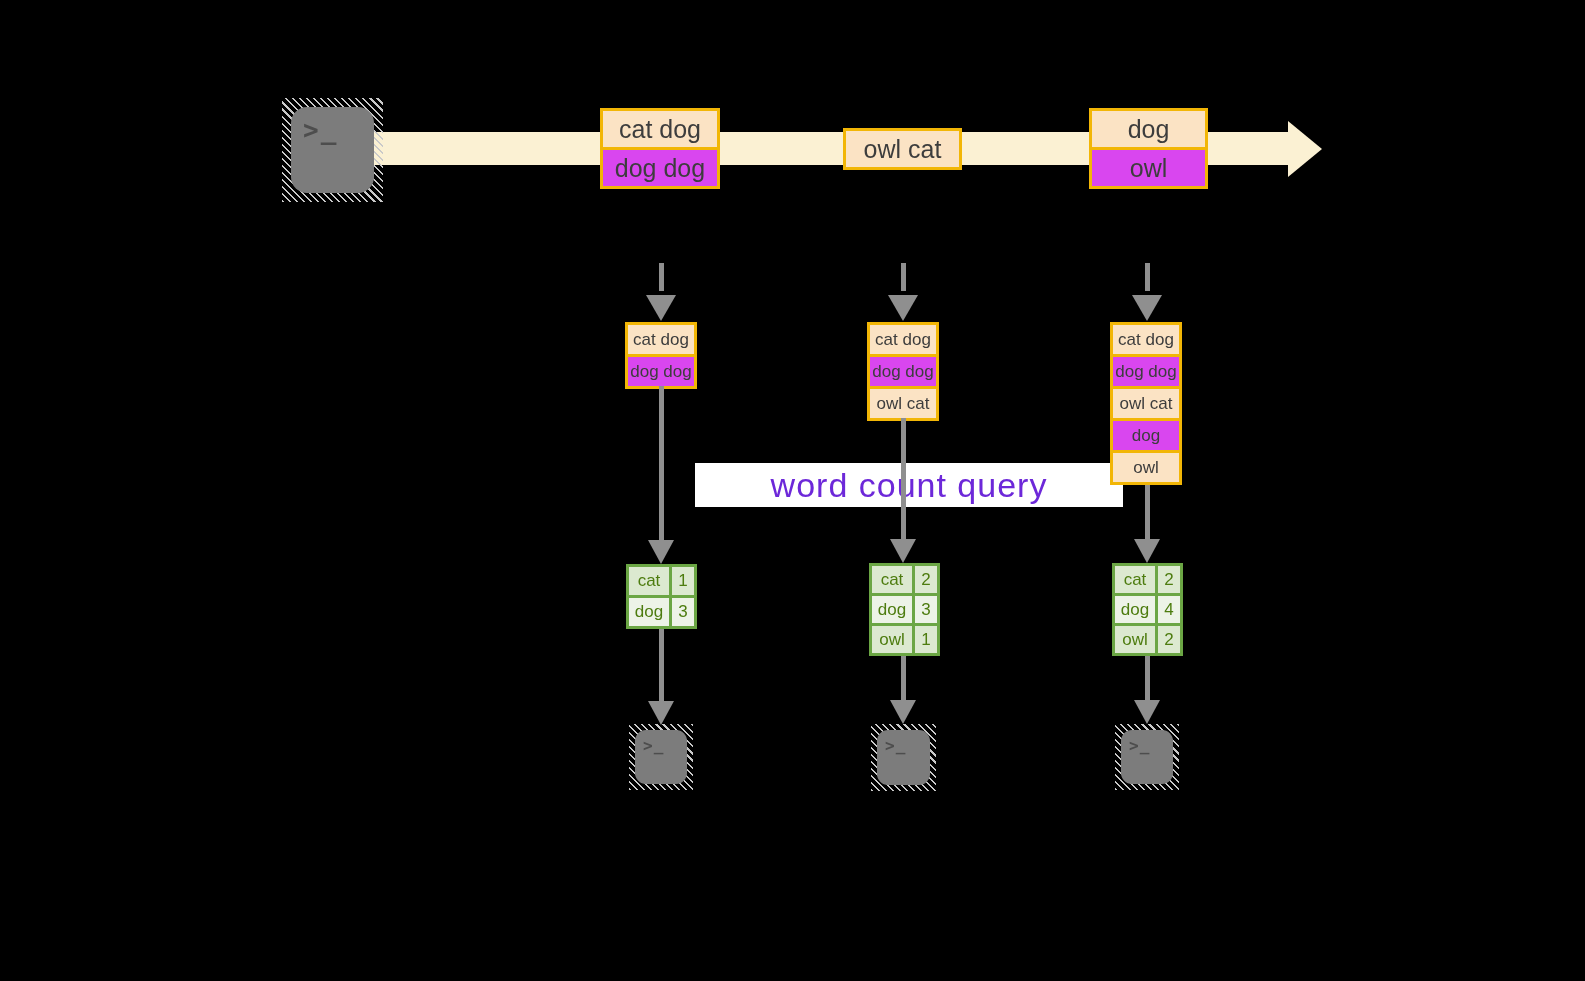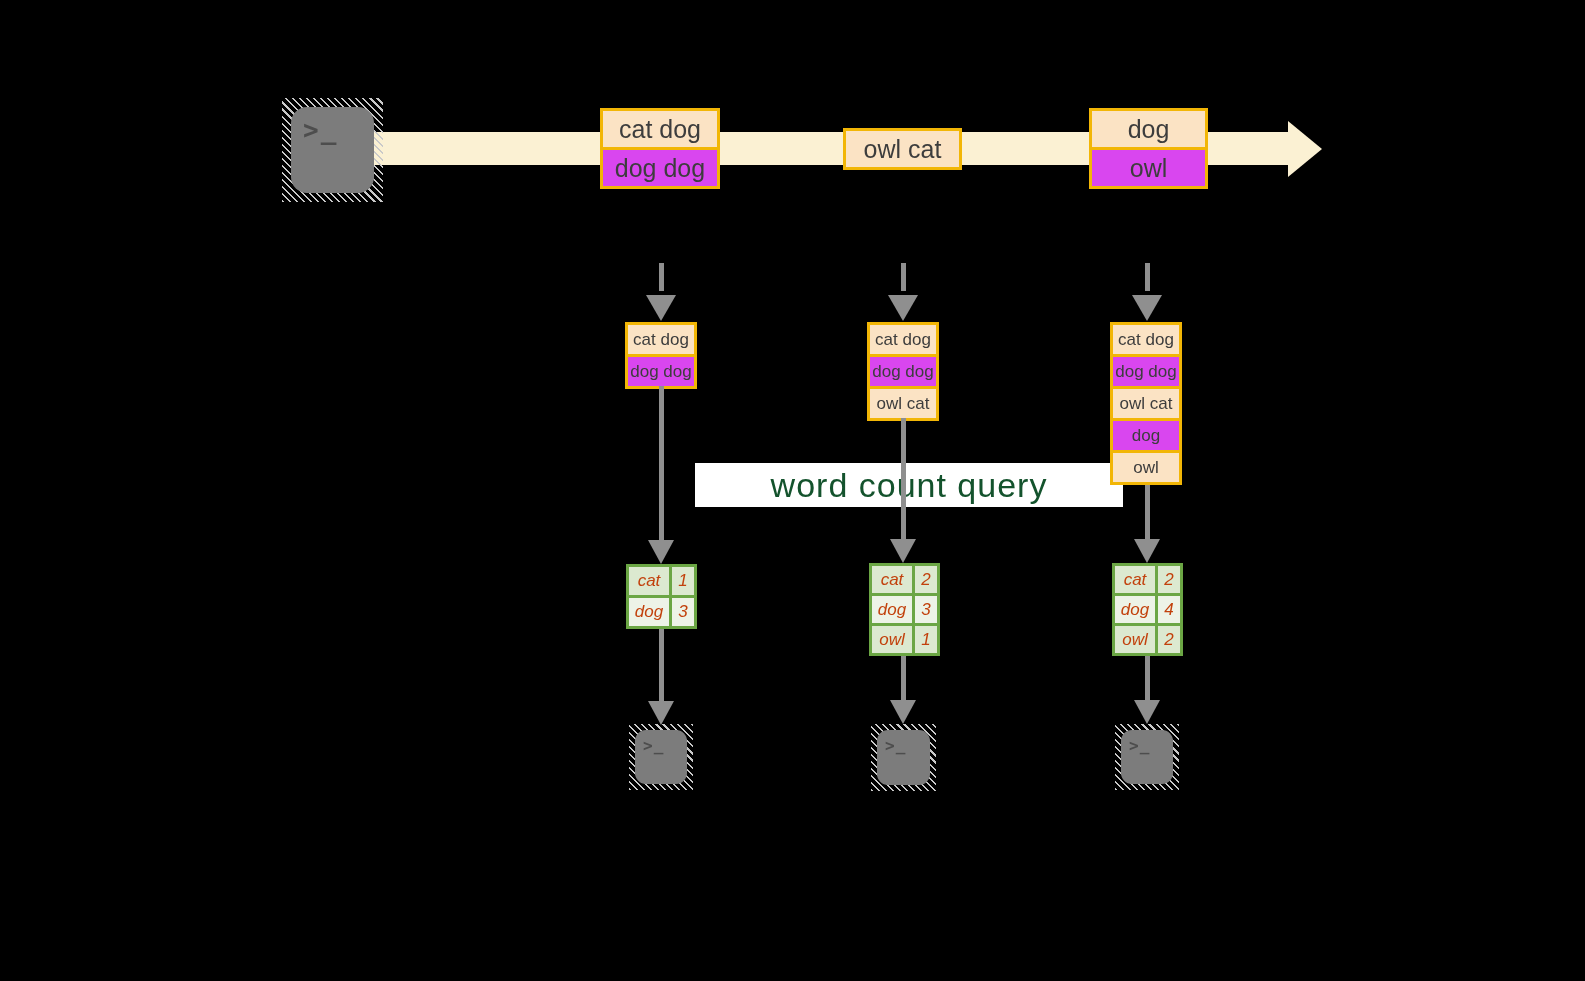--- a/index.html
+++ b/index.html
@@ -18,28 +18,28 @@
   .erow{height:36px;line-height:36px;font-size:25px;border-top:3px solid #F2B606;}
   .erow:first-child{border-top:none;}
   .srow{height:29px;line-height:29px;font-size:17px;border-top:3px solid #F2B606;}
   .srow:first-child{border-top:none;}
   .peach{background:#FBE3C4;}
   .cream{background:#d946ef;}
 
   
   .query-band{position:absolute;left:695px;top:463px;width:428px;height:44px;background:#FFFFFF;
               display:flex;align-items:center;justify-content:center;z-index:1;}
-  .query-label{font-size:34px;color:#14532d;letter-spacing:1px;}
+  .query-label{font-size:34px;color:#6d28d9;letter-spacing:1px;}
 
   
   .count-table{position:absolute;display:grid;grid-template-columns:40px 22px;gap:3px;
                background:#6BA644;border:3px solid #6BA644;box-sizing:border-box;z-index:2;}
   .rows2{grid-auto-rows:28px;}
   .rows3{grid-auto-rows:27px;}
-  .cell{display:flex;align-items:center;justify-content:center;font-size:17px;color:#c2410c;font-style:italic;}
+  .cell{display:flex;align-items:center;justify-content:center;font-size:17px;color:#4d7c0f;}
   .odd{background:#DCE9D0;}
   .even{background:#EDF3E7;}
 
   
   .term{position:absolute;background:repeating-linear-gradient(45deg,#C9C9C9 0 1.5px,transparent 1.5px 5px);z-index:2;}
   .term-inner{position:absolute;inset:9px;background:#7C7C7C;border-radius:16px;}
   .term.small .term-inner{inset:6px;border-radius:11px;}
   .term-glyph{position:absolute;top:8px;left:12px;font-weight:bold;color:#4D4D4D;
               font-size:26px;letter-spacing:2px;font-family:"DejaVu Sans Mono",monospace;}
   .term.small .term-glyph{font-size:16px;top:6px;left:8px;letter-spacing:1px;}

